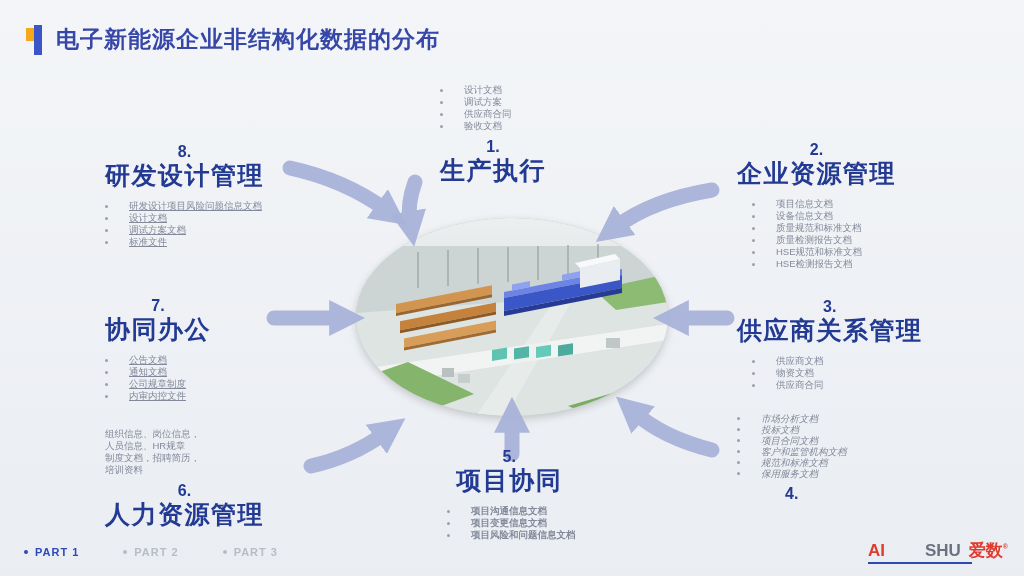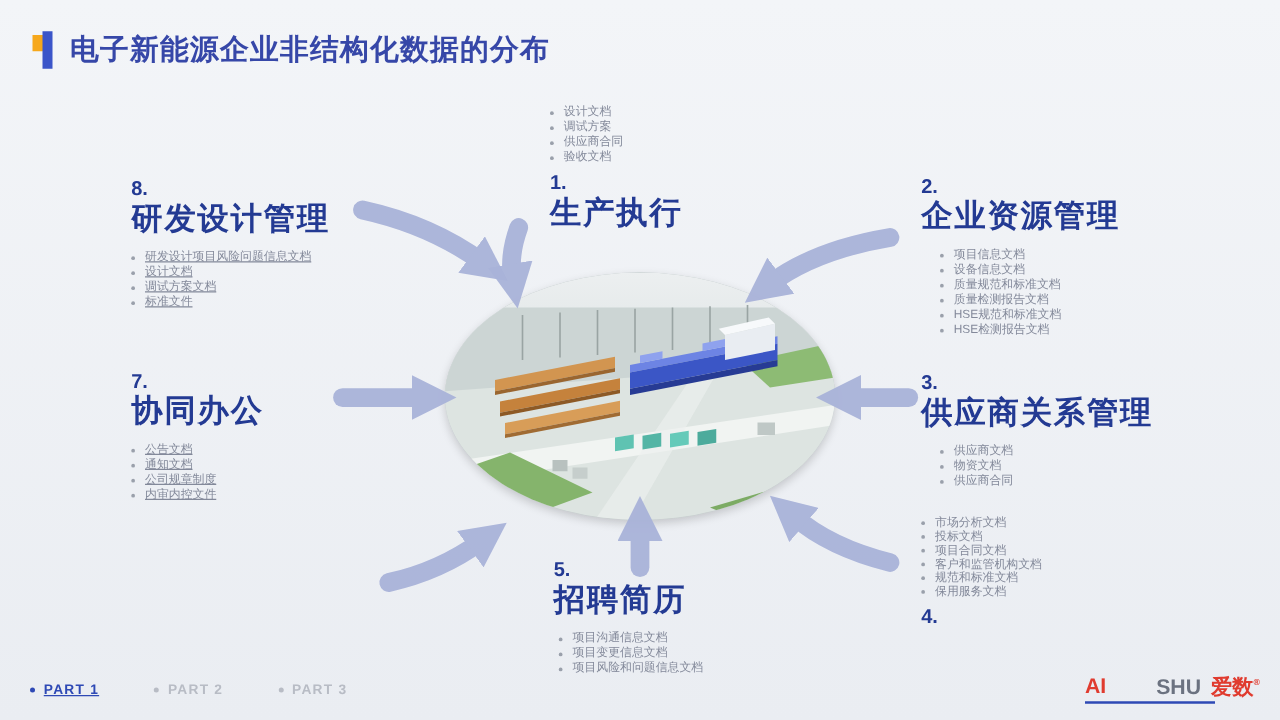--- a/index.html
+++ b/index.html
@@ -1,21 +1,21 @@
 <!DOCTYPE html>
 <html><head>
 <meta charset="utf-8">
 <style>
   html,body{margin:0;padding:0;}
   body{
     width:1024px;height:576px;overflow:hidden;
     background:#eff1f5;
     font-family:"Liberation Sans","DejaVu Sans",sans-serif;
   }
-  .slide{position:relative;width:1024px;height:576px;background:linear-gradient(#f3f5f8,#eaedf2);}
+  .slide{position:relative;width:1024px;height:576px;background:linear-gradient(#f3f5f8,#eaedf2);text-align:center;}
 
   
   .title-row{position:absolute;left:26px;top:24px;display:flex;align-items:center;gap:10px;z-index:4;}
   .title-icon{position:relative;width:20px;height:30px;}
   .title-icon .bar-orange{position:absolute;left:0;top:3px;width:9px;height:13px;background:#f6a81c;}
   .title-icon .bar-blue{position:absolute;left:8px;top:0;width:8px;height:30px;background:#3b55c9;}
   h1.page-title{margin:0;font-size:23px;font-weight:bold;color:#3647a8;letter-spacing:1px;white-space:nowrap;}
 
   
   .factory{
@@ -28,35 +28,35 @@
 
   
   .arrows{position:absolute;left:0;top:0;width:1024px;height:576px;z-index:2;pointer-events:none;}
   .arrow{fill:none;stroke:#a9b3d9;stroke-width:15;stroke-linecap:round;marker-end:url(#ah);opacity:.95;}
 
   
   .sec{position:absolute;z-index:3;}
   .sec-num{font-size:16px;font-weight:bold;color:#233a93;line-height:20px;}
   .sec-title{font-size:25px;font-weight:bold;color:#233a93;letter-spacing:1.5px;line-height:26px;white-space:nowrap;}
   .sec-list{list-style:none;margin:12px 0 0 0;padding:0;font-size:9.5px;color:#83899a;line-height:12px;white-space:nowrap;}
-  .sec-list li{display:flex;align-items:center;gap:8px;}
+  .sec-list li{display:flex;align-items:center;gap:21px;}
   .sec-list .dot{width:3px;height:3px;border-radius:50%;background:#9aa0ab;flex:0 0 3px;}
   .sec-list.above{margin:0 0 5px 0;}
-  .ind4{margin-left:4px;}  .ind13{margin-left:13px;} .ind15{margin-left:15px;}
+  .ind4{margin-left:4px;font-weight:bold;}  .ind13{margin-left:13px;} .ind15{margin-left:15px;}
   .ind22{text-decoration:underline;} .ind28{margin-left:28px;}
   #sec1{left:440px;top:84px;} #sec2{left:737px;top:140px;} #sec3{left:737px;top:297px;}
   #sec4{left:737px;top:413px;} #sec5{left:443px;top:447px;} #sec6{left:105px;top:428px;}
   #sec7{left:105px;top:296px;} #sec8{left:105px;top:142px;}
-  #sec4 .sec-list.above li{line-height:11px;}
+  #sec4 .sec-list.above li{line-height:11px;font-style:italic;}
 
   
   .parts{position:absolute;left:24px;top:546px;display:flex;gap:44px;z-index:4;}
   .part{display:flex;align-items:center;gap:7px;font-size:11px;font-weight:bold;letter-spacing:1px;color:#b8bcc5;}
   .part .pdot{width:4px;height:4px;border-radius:50%;background:#b8bcc5;}
-  .part.active{color:#2e49b5;text-decoration:underline;}
+  .part.active{color:#2e49b5;}
   .part.active .pdot{background:#2e49b5;}
 
   .logo{position:absolute;right:16px;top:538px;z-index:4;}
   .logo-text{font-size:17px;font-weight:bold;line-height:18px;white-space:nowrap;}
   .logo-text .red{color:#e03b2f;}
   .logo-text .gray{color:#6b7280;padding-left:40px;}
   .logo-text .cn{margin-left:8px;}
   .logo-text sup{font-size:7px;color:#e03b2f;}
   .logo-line{margin-top:2px;height:2px;background:#2e49b5;width:104px;}
 </style>
@@ -247,38 +247,57 @@
         <li>
           <span class="dot"></span>
           <span>保用服务文档</span>
         </li>
       </ul>
     <div class="sec-num">4.</div>
   </div>
 
   <div class="sec" id="sec5">
     <div class="sec-num">5.</div>
-    <div class="sec-title">招聘简历</div>
+    <div class="sec-title">项目协同</div>
     <ul class="sec-list ind4">
 
     <li>
           <span class="dot"></span>
           <span>项目沟通信息文档</span>
         </li>
         <li>
           <span class="dot"></span>
           <span>项目变更信息文档</span>
         </li>
         <li>
           <span class="dot"></span>
           <span>项目风险和问题信息文档</span>
         </li>
       </ul>
   </div>
 
+  <div class="sec" id="sec6">
+    <ul class="sec-list plain above ind28">
+
+    <li>
+          <span>组织信息、岗位信息，</span>
+        </li>
+        <li>
+          <span>人员信息、HR规章</span>
+        </li>
+        <li>
+          <span>制度文档，招聘简历，</span>
+        </li>
+        <li>
+          <span>培训资料</span>
+        </li>
+      </ul>
+    <div class="sec-num">6.</div>
+    <div class="sec-title">人力资源管理</div>
+  </div>
 
   <div class="sec" id="sec7">
     <div class="sec-num">7.</div>
     <div class="sec-title">协同办公</div>
     <ul class="sec-list ind22">
 
     <li>
           <span class="dot"></span>
           <span>公告文档</span>
         </li>

